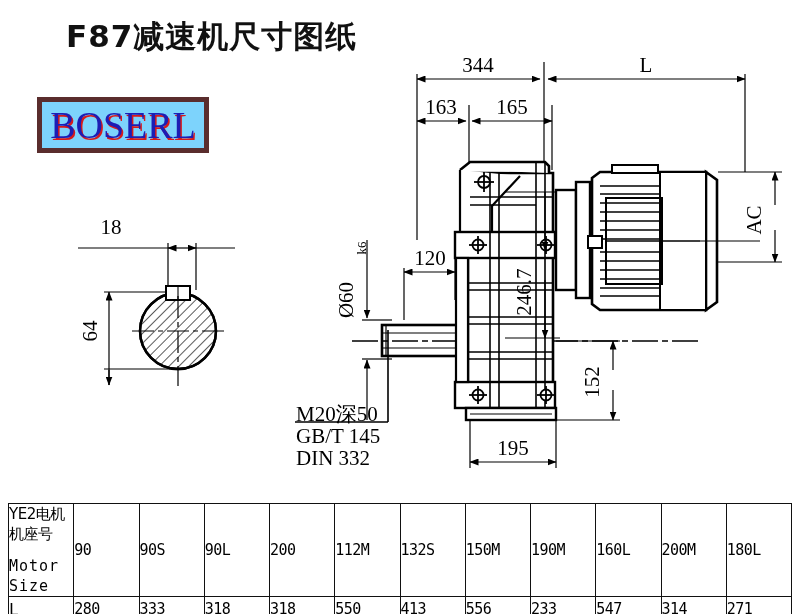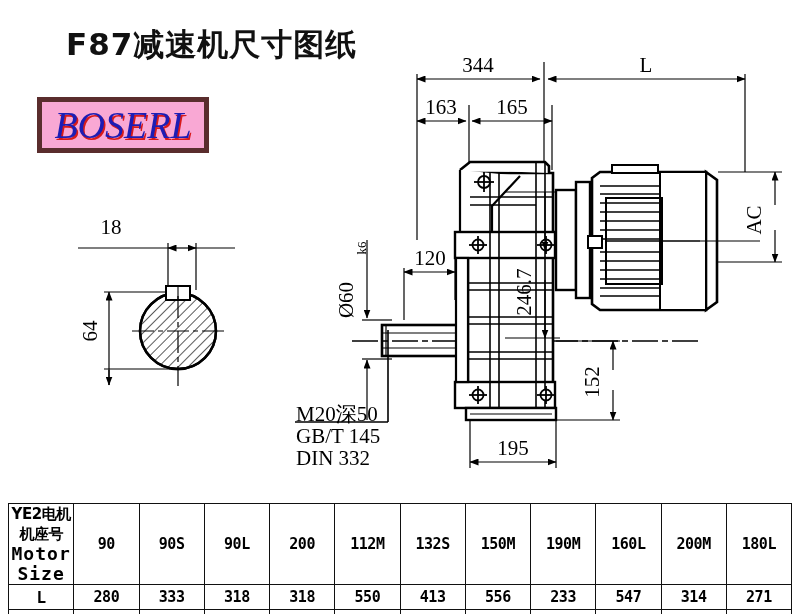--- a/index.html
+++ b/index.html
@@ -19,43 +19,42 @@
     left: 0; top: 0;
     width: 800px;
     height: 614px;
     background: #ffffff;
   }
 
   
   #title {
     position: absolute;
     left: 66px;
-    top: 24px;
+    top: 16px;
     font-size: 31px;
     font-weight: bold;
     color: #111111;
     letter-spacing: 1px;
     white-space: nowrap;
     font-family: "DejaVu Sans", sans-serif;
   }
 
   
   #logo-box {
     position: absolute;
     left: 37px;
     top: 97px;
     width: 172px;
     height: 56px;
     border: 5px solid #5a2d2d;
-    background: #f9a8d4;
+    background: #7dd3fc;
     box-sizing: border-box;
     display: flex;
     align-items: center;
     justify-content: center;
-    font-style: italic;
   }
   #logo-text {
     font-family: "Liberation Serif", serif;
     font-size: 38px;
     line-height: 38px;
     font-weight: normal;
     color: #1d1db4;
     text-shadow: 1.5px 1.5px 0 #d81a1a;
     letter-spacing: 0px;
     white-space: nowrap;
@@ -75,46 +74,47 @@
     position: absolute;
     left: 8px;
     top: 503px;
     width: 784px;
     border-collapse: collapse;
     font-family: "DejaVu Sans Mono", monospace;
     table-layout: fixed;
   }
   #spec-table td, #spec-table th {
     border: 1.4px solid #111111;
-    text-align: center;
+    text-align: left;
     vertical-align: middle;
     font-size: 15px;
     color: #000000;
     padding: 0;
     height: 24px;
-    font-weight: bold;
+    font-weight: normal;
     letter-spacing: -0.5px;
   }
   #spec-table th.rowhead {
     height: 44px;
   }
   #spec-table td.rowlabel {
     font-size: 16px;
   }
   .hdr-cn {
     display: block;
     font-size: 15px;
     line-height: 20px;
     font-family: "DejaVu Sans", sans-serif;
   }
   .hdr-en {
     display: block;
-    font-size: 18px;
+    font-size: 15px;
     line-height: 20px;
     letter-spacing: 1px;
+    margin-top: 12px;
   }
 </style>
 </head>
 <body>
 
 <div id="page">
 
   <div id="title">F87减速机尺寸图纸</div>
 
   <div id="logo-box">

